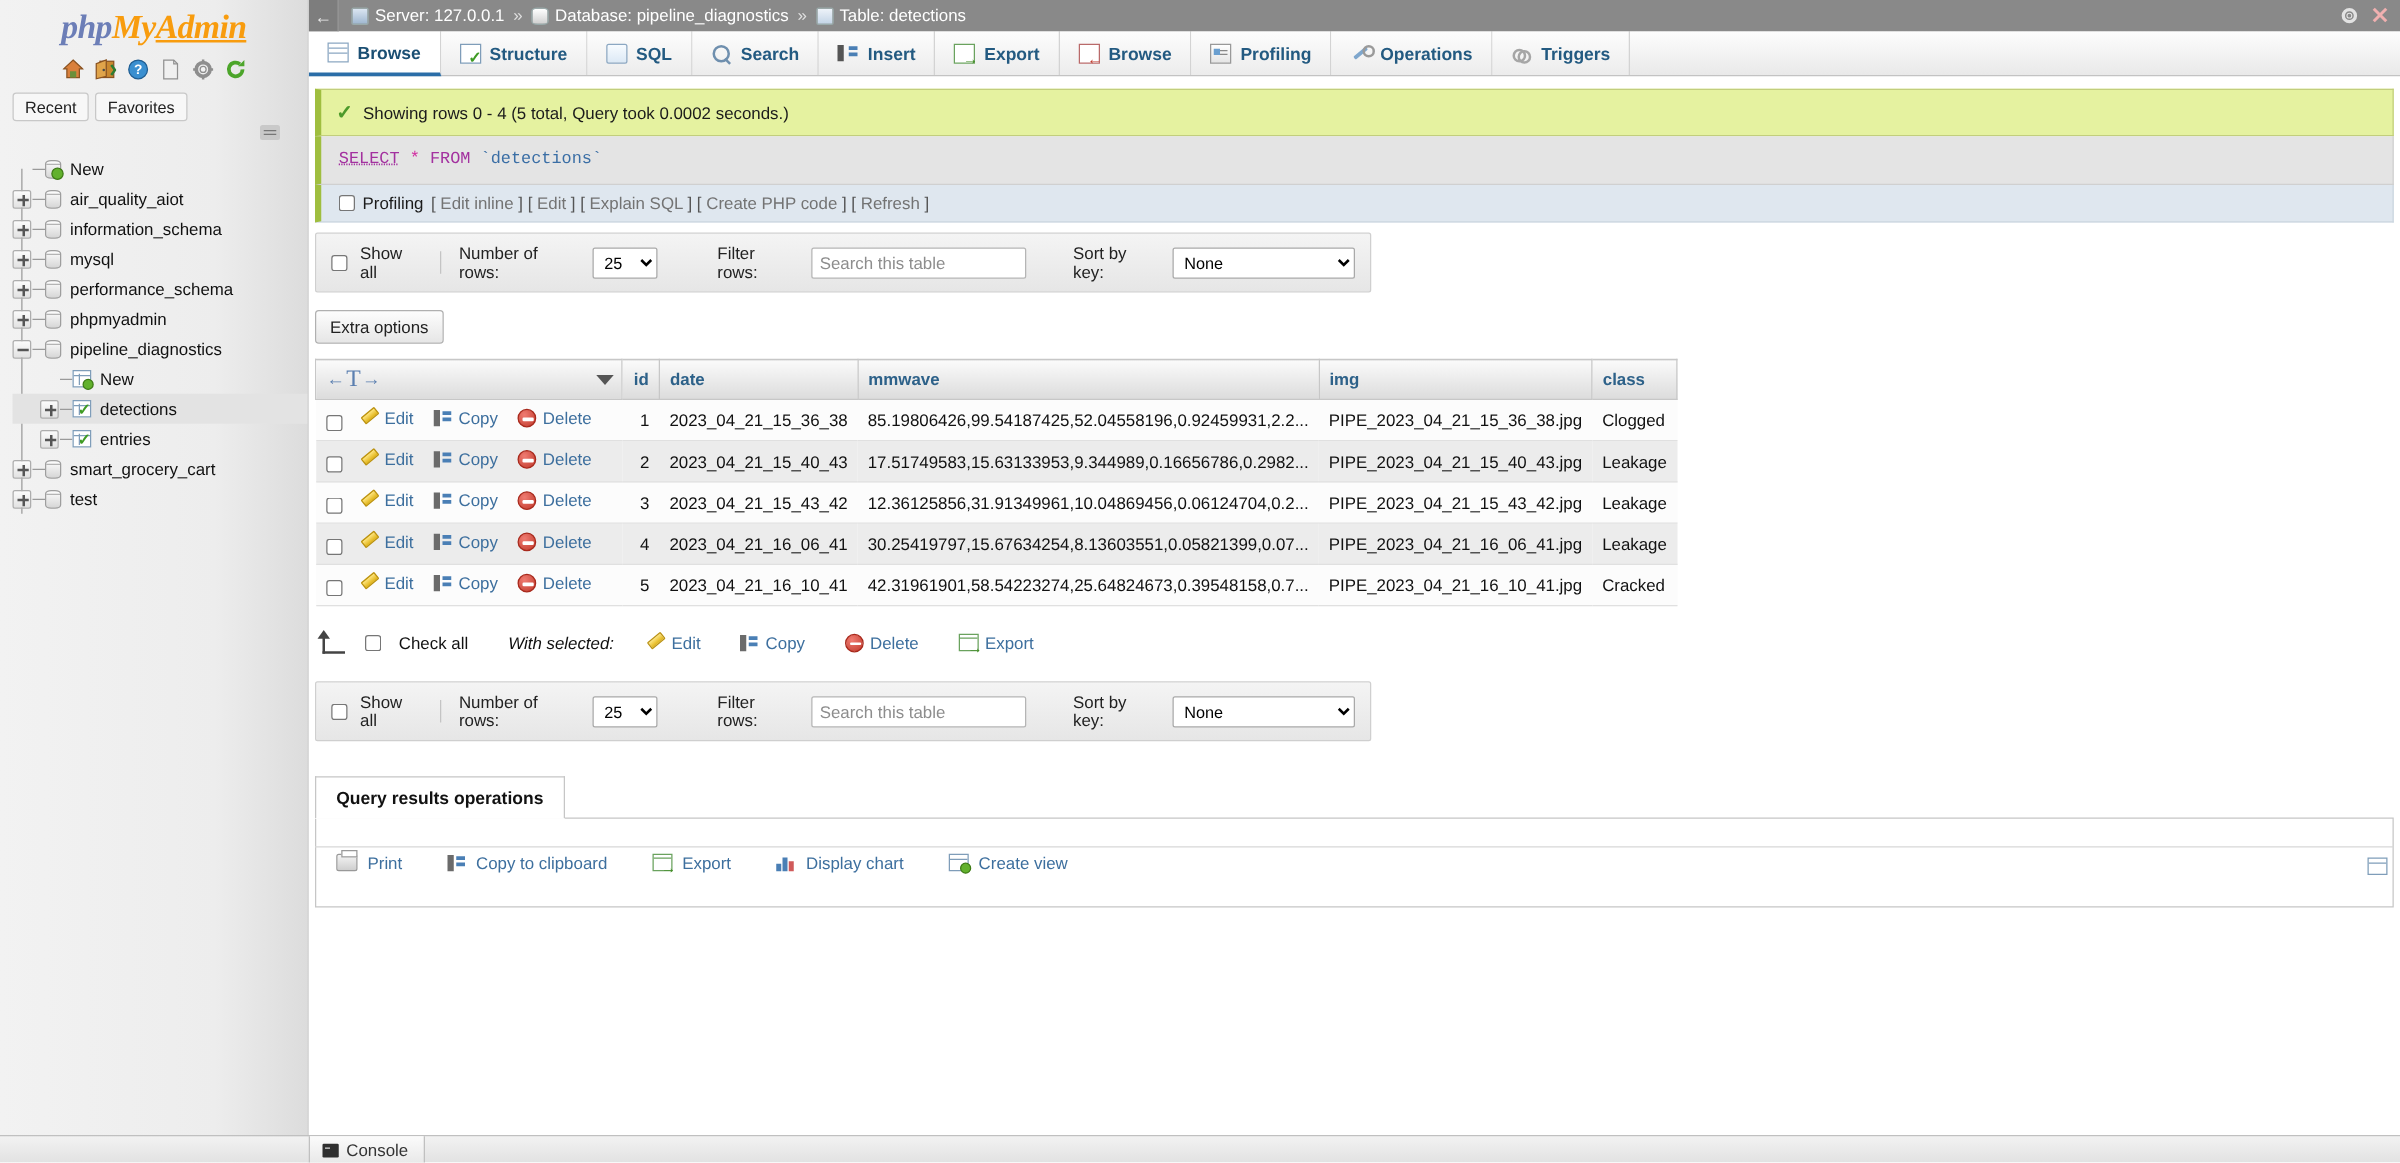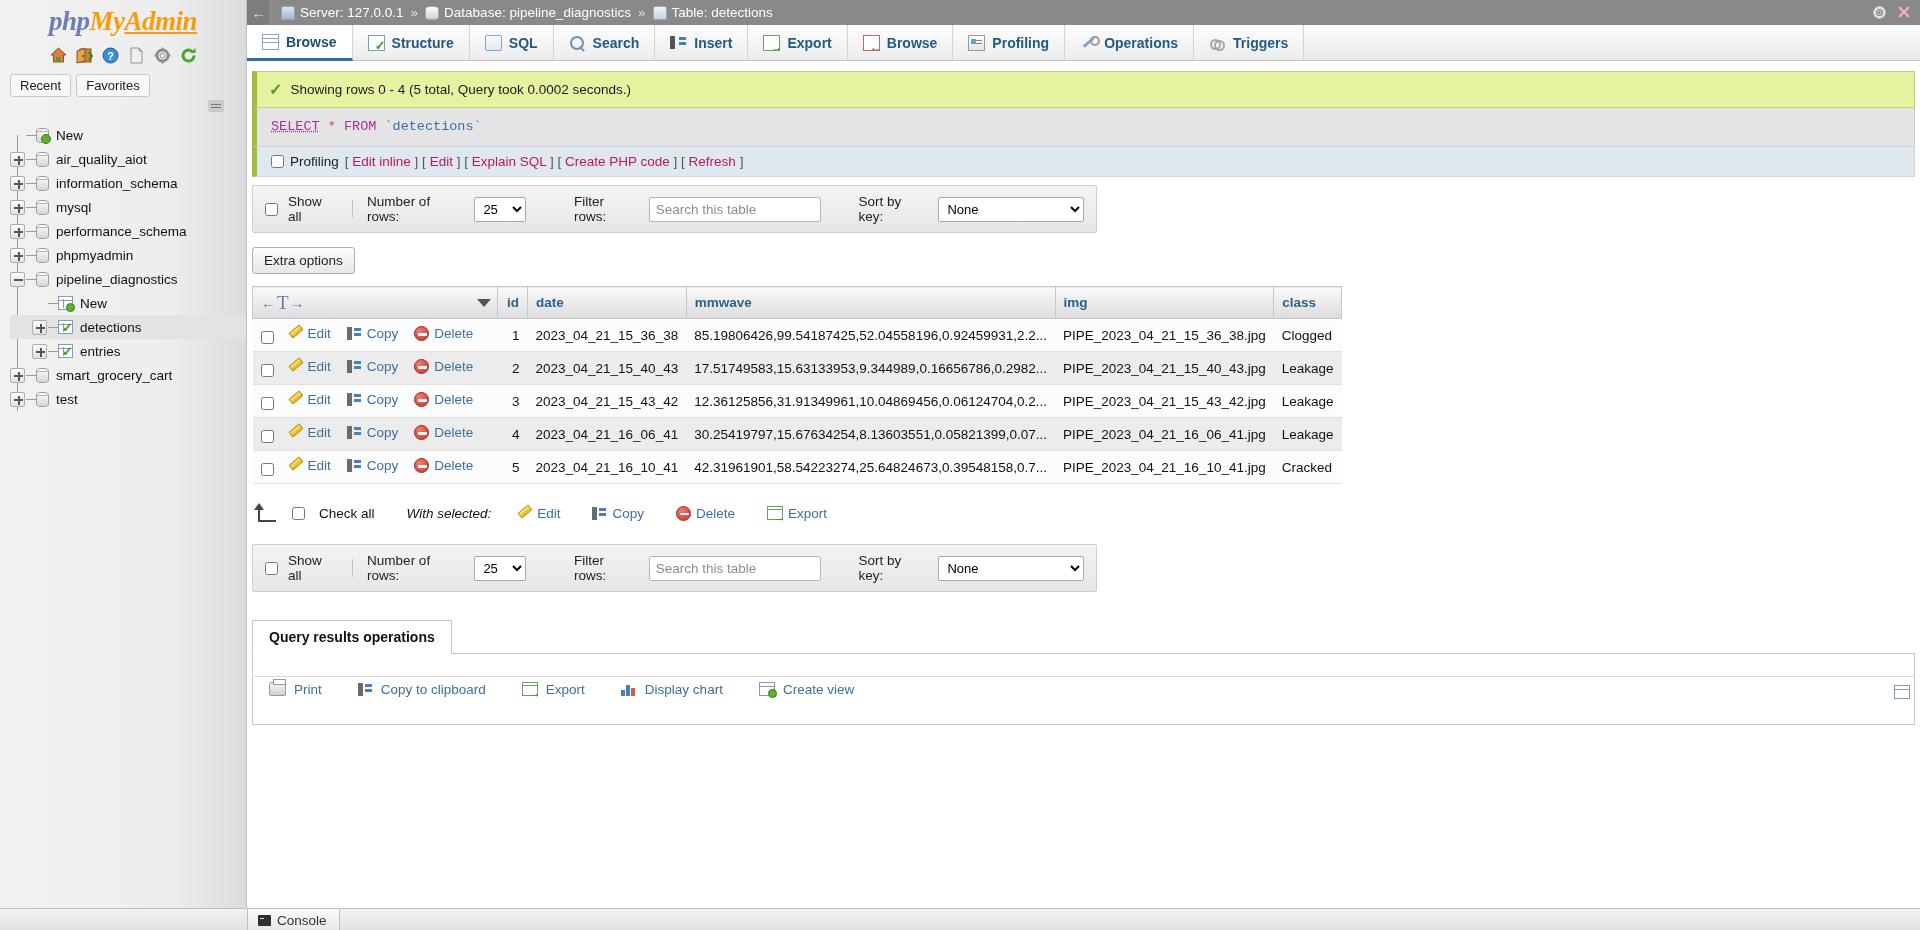--- a/index.html
+++ b/index.html
@@ -214,21 +214,21 @@
   .kw { color: #a3319f; text-decoration: underline; text-decoration-style: dotted; }
   .star { color: #d12ba0; }
   .kw2 { color: #a3319f; }
   .ident { color: #3a6ea5; }
   .profiling-bar {
     margin: 0 5px; background: #dfe7ef; border: 1px solid #ccd6e0; border-top: none;
     padding: 7px 14px; font-size: 13.5px; color: #1b1b1b;
     display: flex; align-items: center; gap: 6px;
     border-left: 5px solid #9fbe3f;
   }
-  .profiling-bar a { color: #be185d; text-decoration: none; cursor: pointer; text-align: right; }
+  .profiling-bar a { color: #737373; text-decoration: none; cursor: pointer; text-align: right; }
   .bracket { color: #555; }
   input[type=checkbox] {
     width: 13px; height: 13px; margin: 0; vertical-align: middle;
   }
 
   .opts-bar {
     margin: 8px 5px 0 5px; width: 845px;
     background: linear-gradient(#f4f4f4,#e6e6e6);
     border: 1px solid #cfcfcf; border-radius: 2px;
     padding: 8px 12px; display: flex; align-items: center; gap: 10px;

